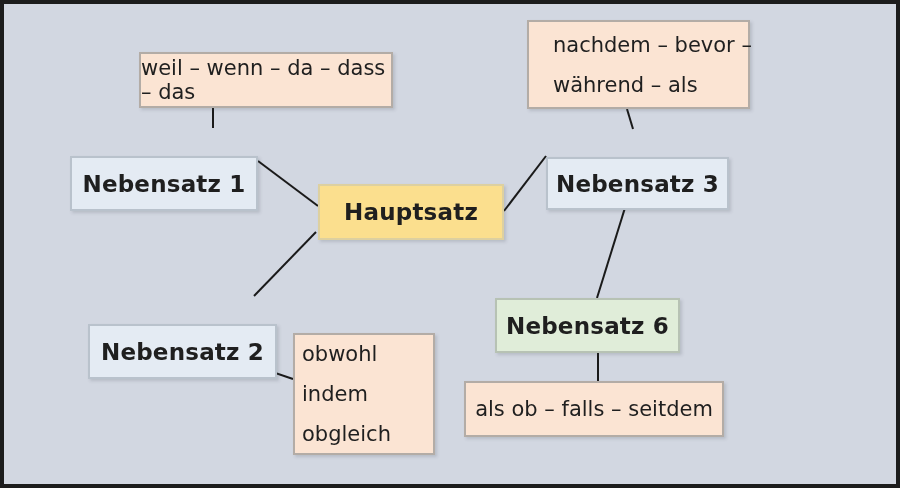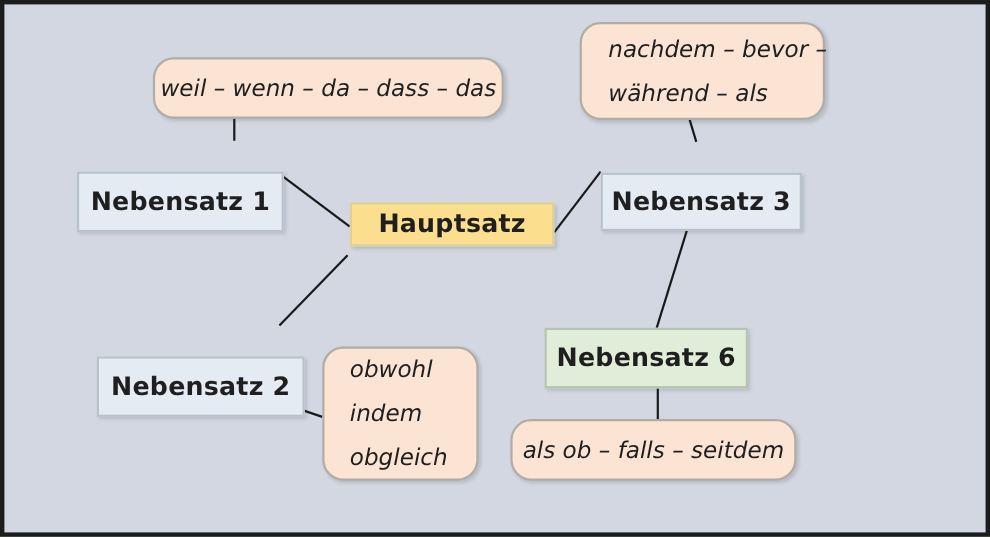--- a/index.html
+++ b/index.html
@@ -36,41 +36,39 @@
   .label-box {
     font-weight: bold;
     font-size: 23px;
     letter-spacing: 0.2px;
   }
   .blue   { background: #e4ebf3; border: 2px solid #b9c2cc; margin-top: 28px; }
   .yellow { background: #fbdf8e; border: 2px solid #ddd0a0; }
   .green  { background: #e0edd9; border: 2px solid #b7c2b4; }
   .peach  { background: #fbe4d3; border: 2px solid #b3aca6; }
   .conj-box {
-    font-style: italic;
     font-size: 21px;
-    border-radius: 19px;
   }
   .conj-box.multiline {
     flex-direction: column;
     align-items: flex-start;
     justify-content: center;
   }
   .conj-box.multiline .cline {
     line-height: 40px;
     white-space: nowrap;
   }
   
-  #conj1 { left: 135px; top: 48px;  width: 319px; height: 56px; }
+  #conj1 { left: 135px; top: 48px;  width: 254px; height: 56px; }
   #conj3 { left: 523px; top: 16px;  width: 223px; height: 89px; padding-left: 24px; align-items: flex-start; }
   #ns1   { left: 66px;  top: 124px; width: 188px; height: 55px; }
   #ns3   { left: 542px; top: 125px; width: 183px; height: 53px; }
-  #haupt { left: 314px; top: 180px; width: 186px; height: 40px; }
+  #haupt { left: 314px; top: 180px; width: 186px; height: 56px; }
   #ns2   { left: 84px;  top: 292px; width: 189px; height: 55px; }
-  #conj2 { left: 289px; top: 311px; width: 142px; height: 122px; padding-left: 23px; }
+  #conj2 { left: 289px; top: 329px; width: 142px; height: 122px; padding-left: 7px; }
   #ns4   { left: 491px; top: 294px; width: 185px; height: 55px; }
   #conj4 { left: 460px; top: 377px; width: 260px; height: 56px; }
 </style>
 </head>
 <body>
 
 <div class="stage">
 
   <svg class="connectors" viewBox="0 0 900 488">
     <line x1="213" y1="108" x2="213" y2="128" stroke="#1a1a1a" stroke-width="2"></line>

